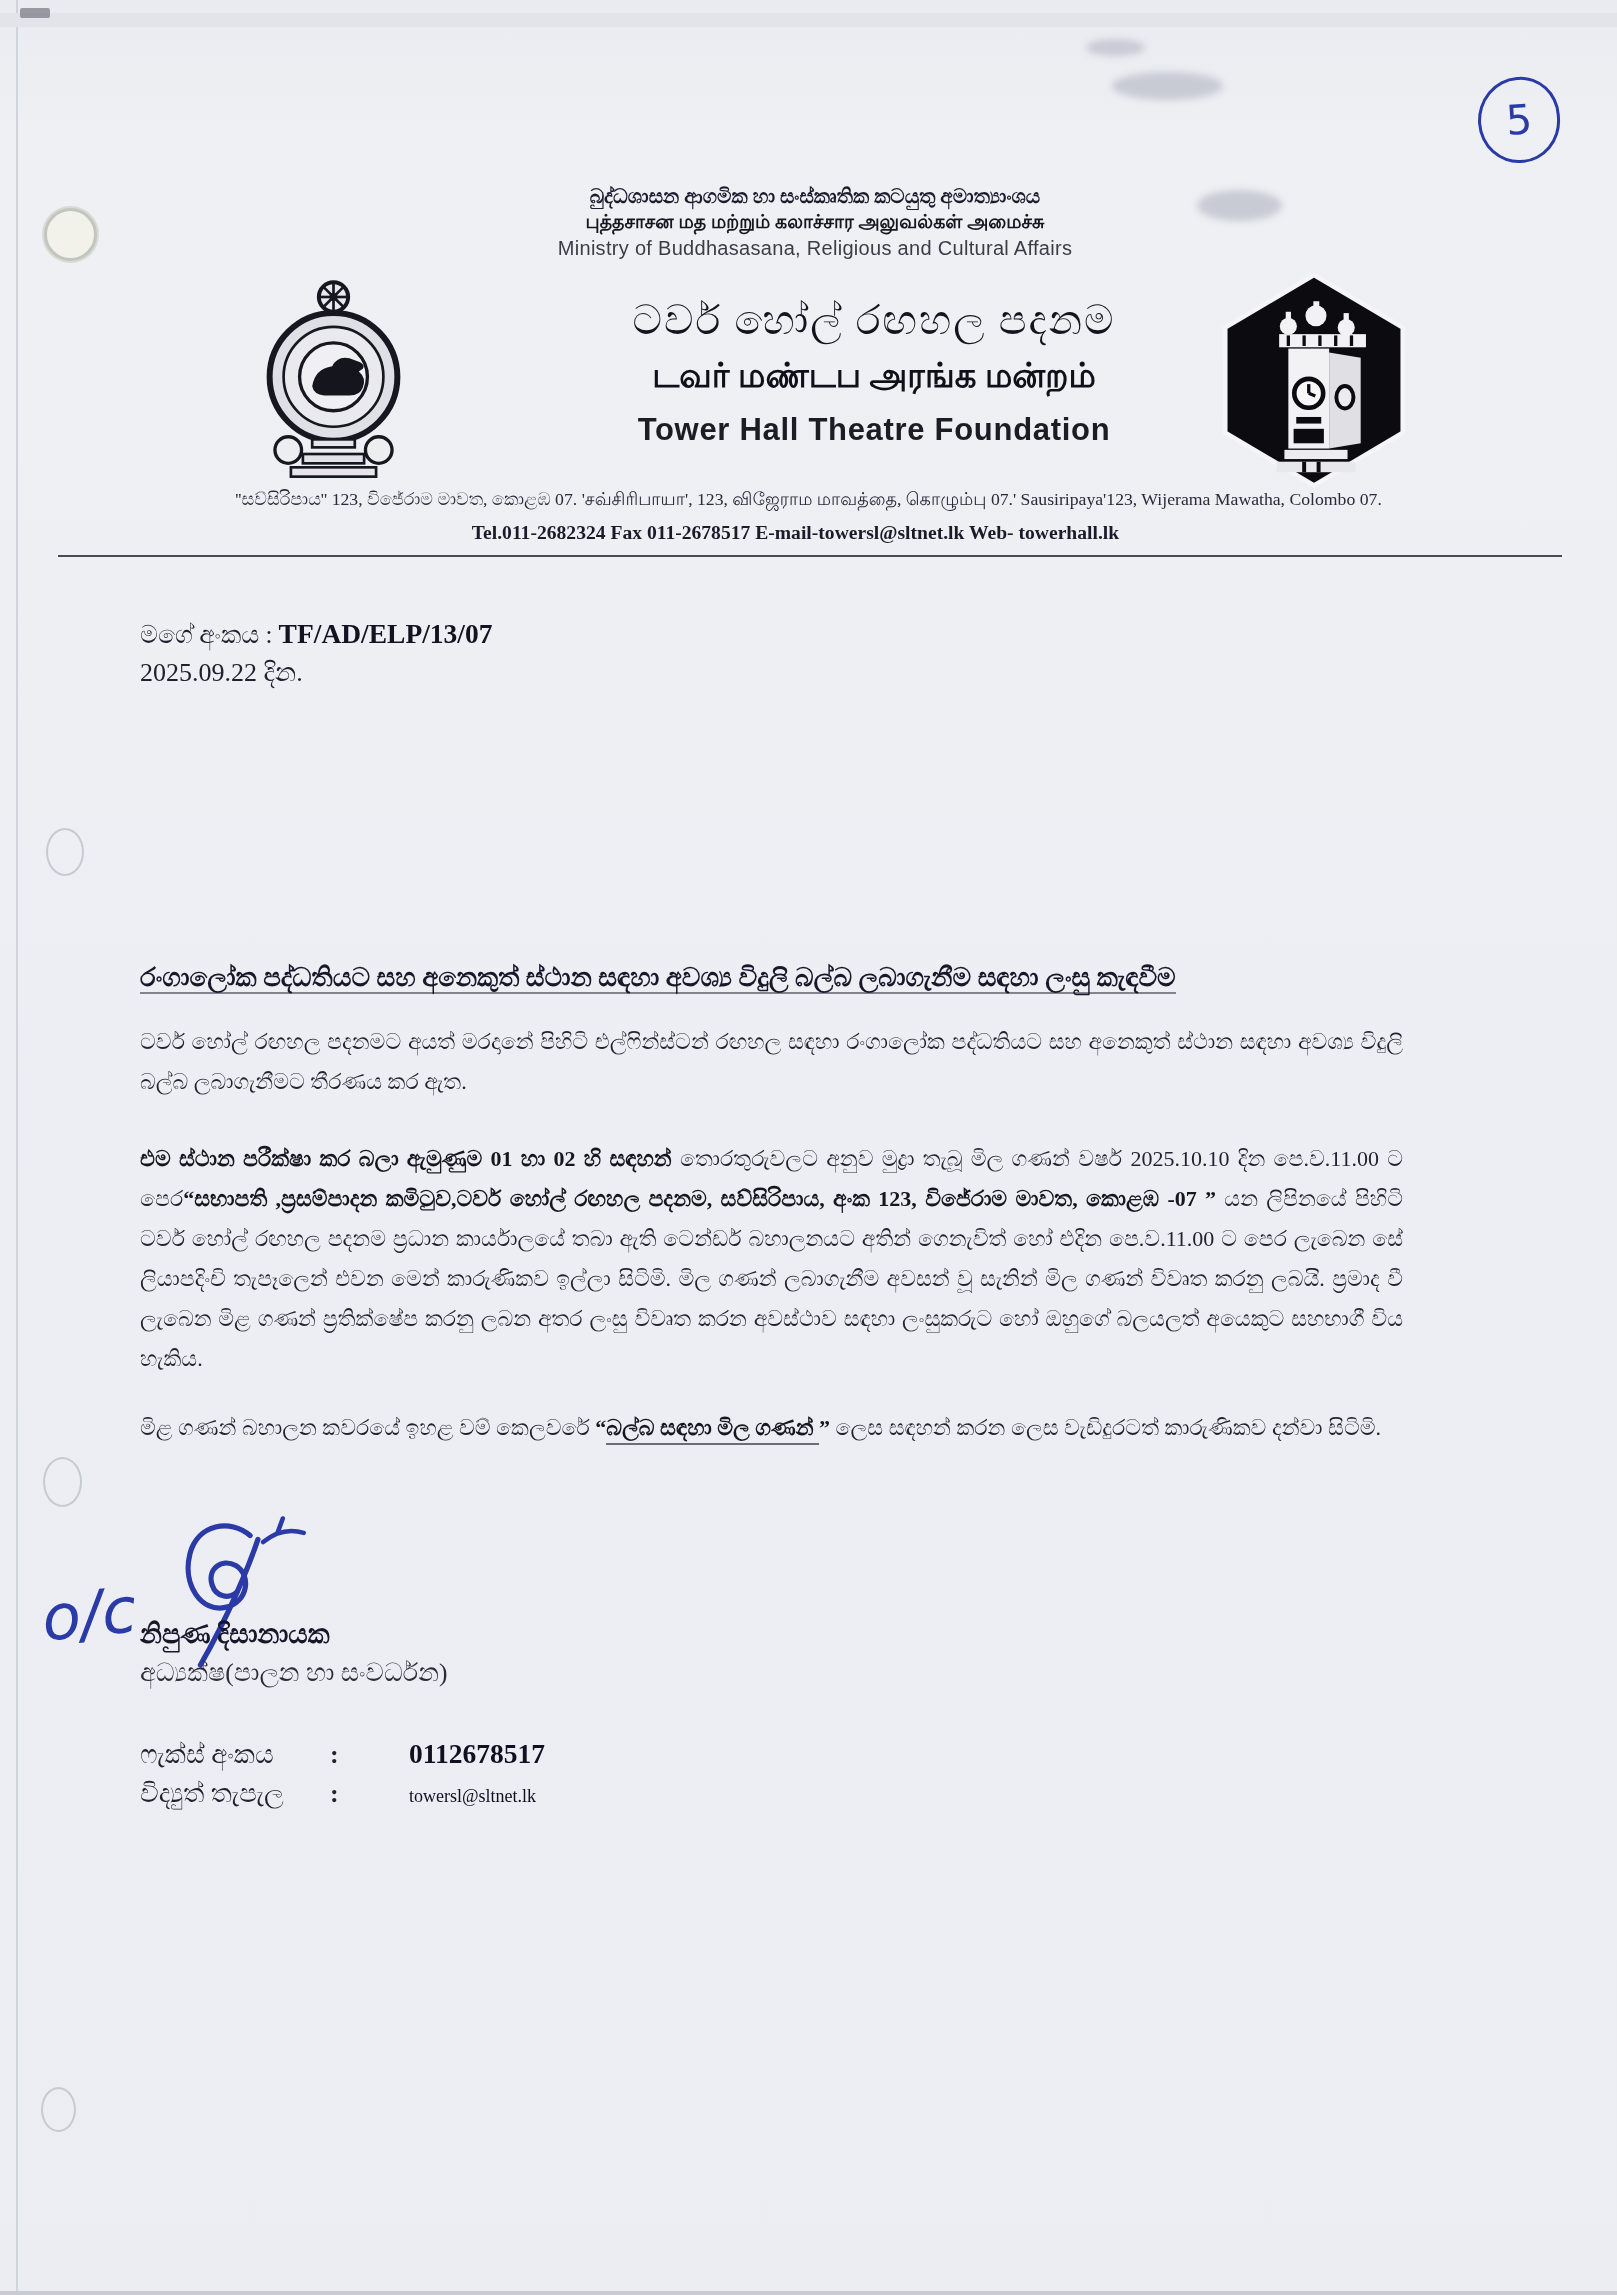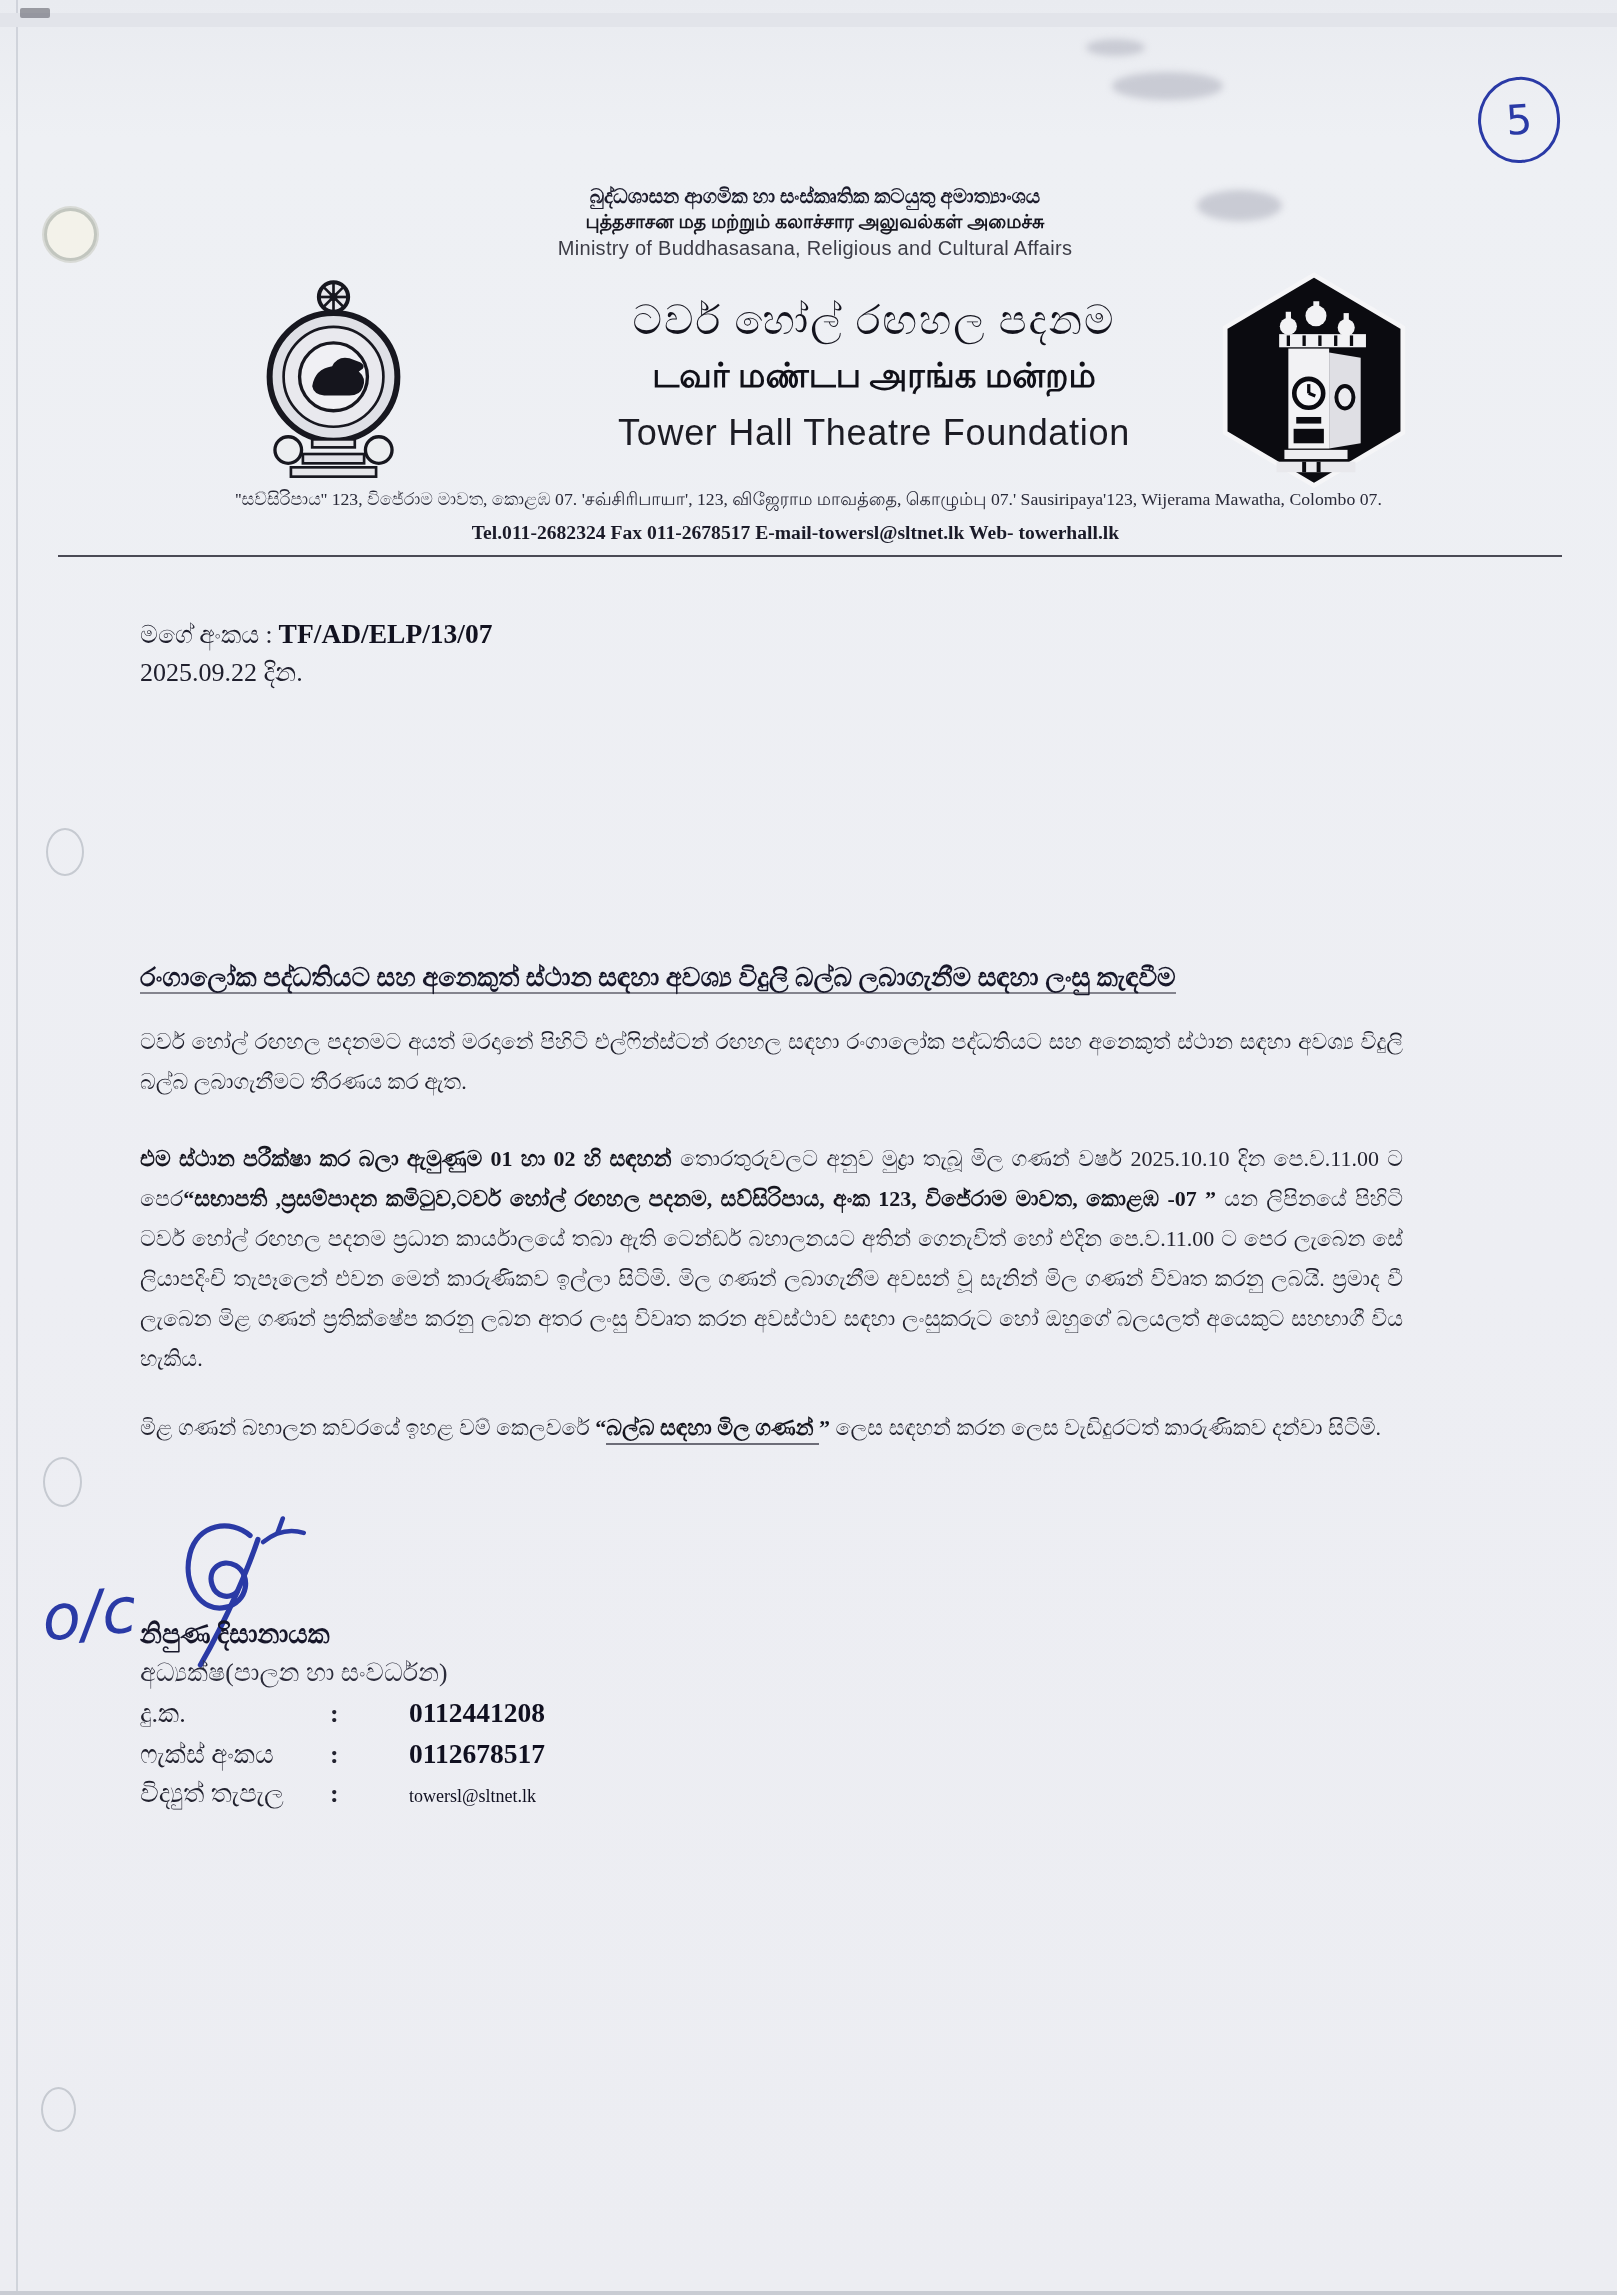--- a/index.html
+++ b/index.html
@@ -21,21 +21,21 @@
   .punch.filled{background:#f3f2ea;border:3.3px solid #c2c6bf;box-shadow:0 0 0 2px #d8dad6;}
   .punch.outline{background:transparent;border:2.6px solid #c6cad1;}
   
   .ministry{position:absolute;left:416px;top:164px;width:798px;text-align:center;line-height:1.28;margin-top:20px;}
   .ministry .si{font-size:20px;font-weight:600;color:#1c1c2c;}
   .ministry .ta{font-size:19px;font-weight:700;color:#16161f;}
   .ministry .en{font-family:"Liberation Sans","DejaVu Sans",sans-serif;font-size:20px;font-weight:400;color:#3c3c46;letter-spacing:0.3px;margin-top:2px;}
   .titleblock{position:absolute;left:550px;top:284px;width:648px;text-align:center;}
   .titleblock .si{font-size:41px;font-weight:400;color:#14141e;letter-spacing:2px;margin-top:12px;}
   .titleblock .ta{font-size:34px;font-weight:700;color:#101018;margin-top:13px;}
-  .titleblock .en{font-family:"Liberation Sans","DejaVu Sans",sans-serif;font-size:36px;font-weight:400;color:#1c1c24;letter-spacing:0.7px;margin-top:11.8px;}
+  .titleblock .en{font-family:"Liberation Sans","DejaVu Sans",sans-serif;font-size:31px;font-weight:700;color:#1c1c24;letter-spacing:0.7px;margin-top:11.8px;}
   .logo{position:absolute;}
   .addr{position:absolute;left:39px;top:489px;width:1539px;text-align:center;font-size:17.7px;color:#2a2a38;}
   .telline{position:absolute;left:26px;top:522px;width:1539px;text-align:center;font-size:19.6px;font-weight:700;color:#1a1a28;}
   .rule{position:absolute;left:58px;top:555px;width:1504px;height:2px;background:#4a4a55;}
   
   .refline{position:absolute;left:140px;top:618px;font-size:25px;color:#20202e;}
   .refline b{font-size:27.5px;font-weight:700;color:#121220;}
   .dateline{position:absolute;left:140px;top:658px;font-size:26px;color:#20202e;}
   
   .subject{position:absolute;left:140px;top:963px;width:1263px;font-size:26px;font-weight:700;color:#18182a;}
@@ -179,23 +179,20 @@
       <path d="M170 44 C190 28 212 24 232 30" stroke-width="7"></path>
       <path d="M200 8 L192 30" stroke-width="7"></path>
     </g>
   </svg>
 
   <div class="oc">o/c</div>
 
   <div class="sgname">නිපුණ දිසානායක</div>
   <div class="sgdesig">අධ්‍යක්ෂ(පාලන හා සංවර්ධන)</div>
 
-  <div class="crow r1">
-    <span class="lbl">දු.ක.</span><span class="sep">:</span><span class="val">0112441208</span>
-  </div>
   <div class="crow r2">
     <span class="lbl">ෆැක්ස් අංකය</span><span class="sep">:</span><span class="val">0112678517</span>
   </div>
   <div class="crow r3">
     <span class="lbl">විද්‍යුත් තැපැල</span><span class="sep">:</span><span class="val plain">towersl@sltnet.lk</span>
   </div>
 
 </div>
 
 

